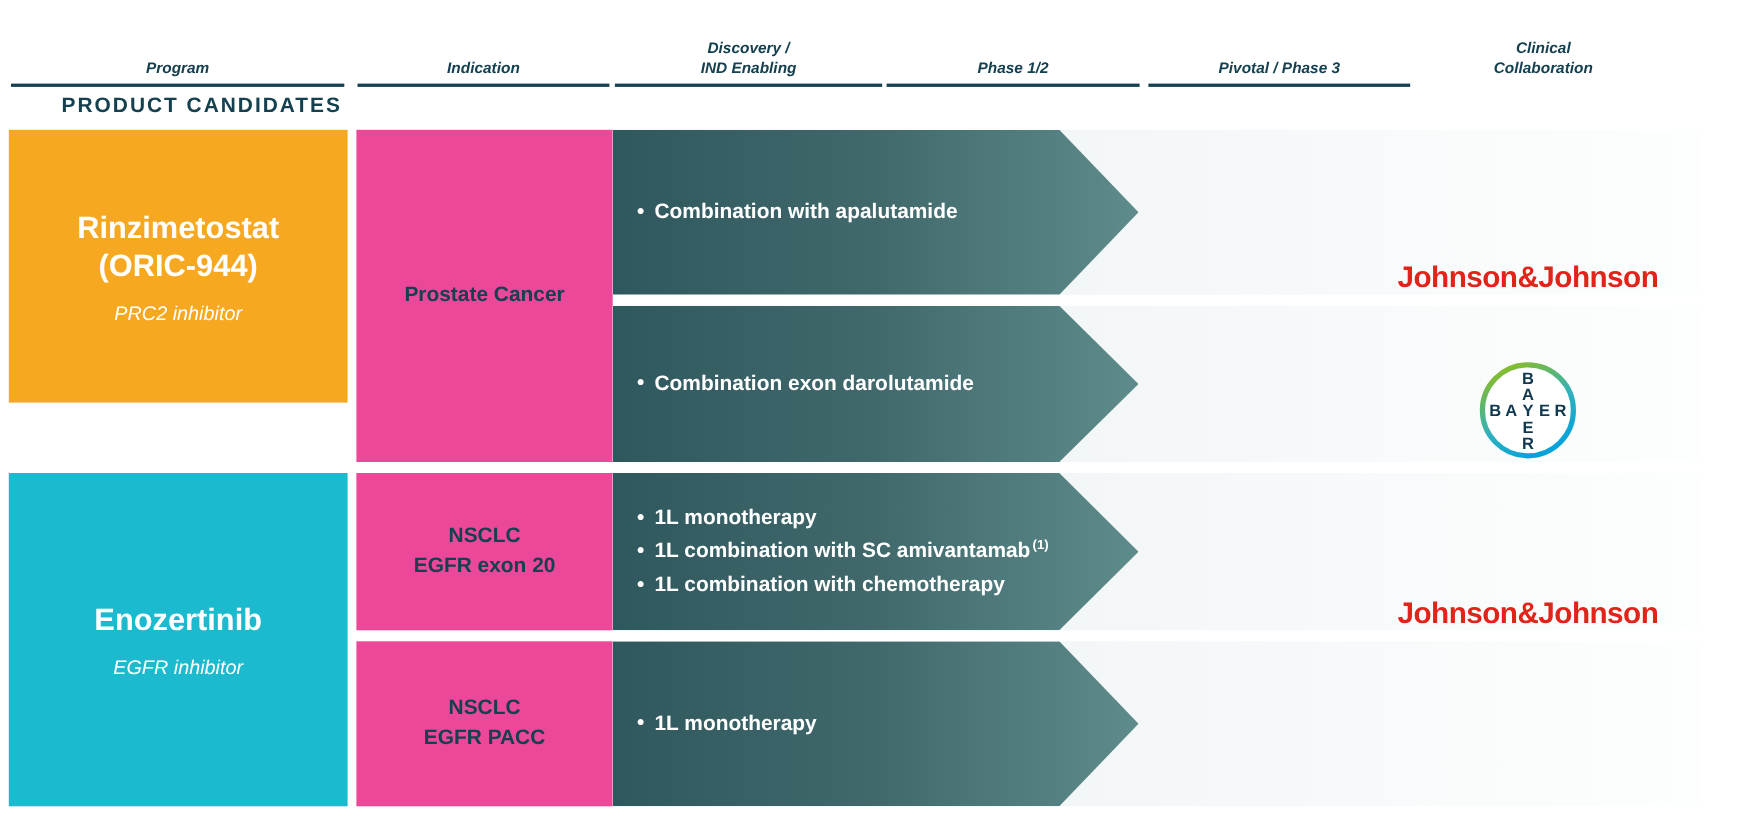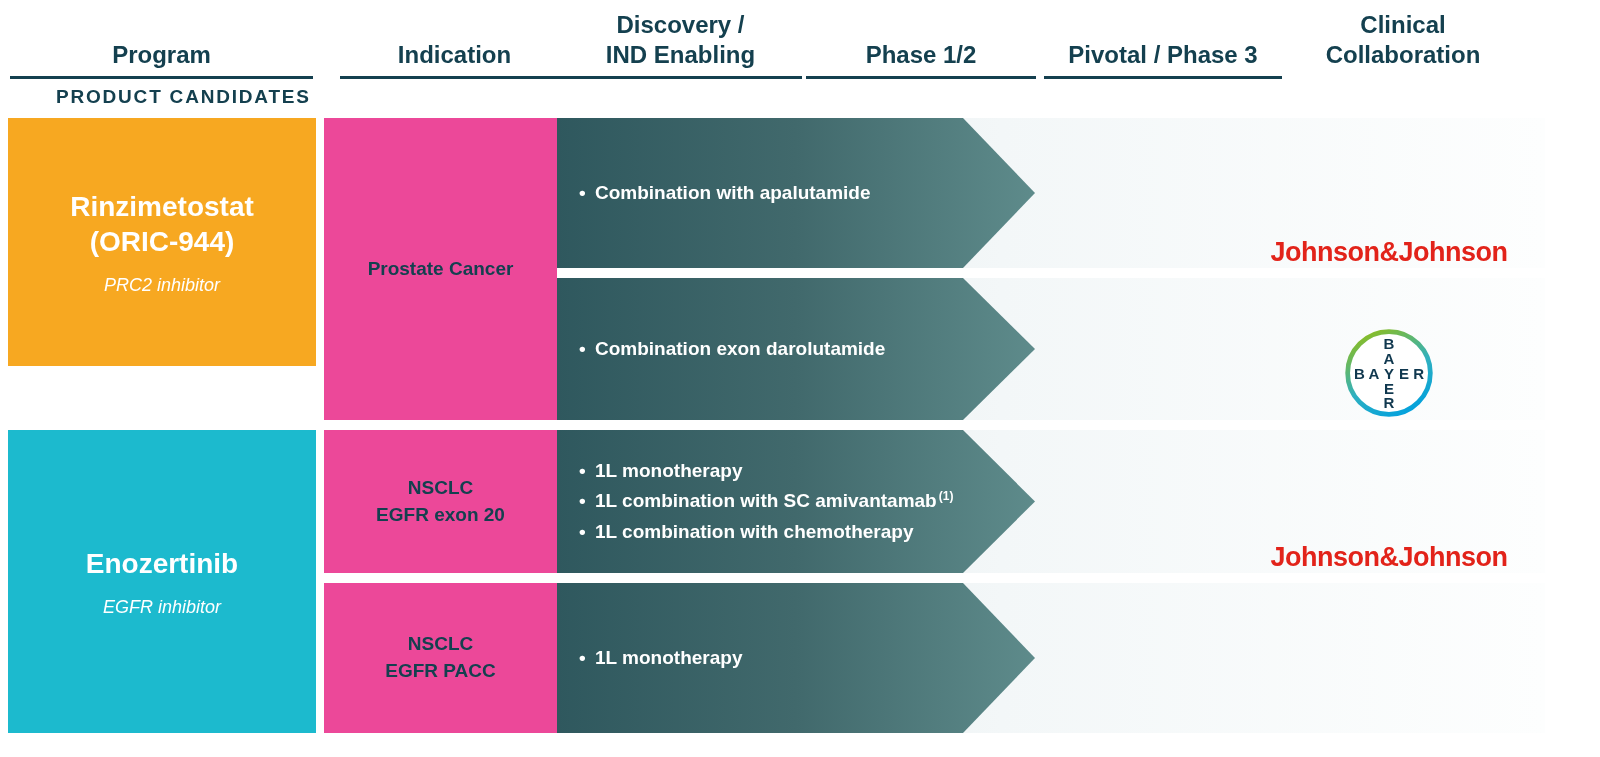--- a/index.html
+++ b/index.html
@@ -4,26 +4,26 @@
 <style>
   html,body{margin:0;padding:0;background:#ffffff;}
   .canvas{
     position:relative;width:1600px;height:757px;background:#ffffff;
     font-family:"Liberation Sans",sans-serif;overflow:hidden;
   }
   
   .col-header{
     position:absolute;top:8px;height:62px;
     display:flex;align-items:flex-end;justify-content:center;text-align:center;
-    font-weight:700;font-size:24px;color:#14404F;
+    font-weight:700;font-size:14px;color:#14404F;
     border-bottom:3px solid #14404F;padding-bottom:6px;
-    white-space:pre-line;line-height:1.25;box-sizing:content-box;
+    white-space:pre-line;line-height:1.25;box-sizing:content-box;font-style:italic;
   }
   .h-program{left:10px;width:303px}
-  .h-indication{left:340px;width:229px}
+  .h-indication{left:325px;width:229px}
   .h-discovery{left:559px;width:243px}
   .h-phase12{left:806px;width:230px}
   .h-pivotal{left:1044px;width:238px}
   .h-collab{left:1287px;width:232px;border-bottom:none}
   .section-title{
     position:absolute;left:8px;top:86px;font-size:19px;font-weight:700;
     letter-spacing:1.8px;color:#14404F;margin-left:48px;
   }
   
   .program-block{

